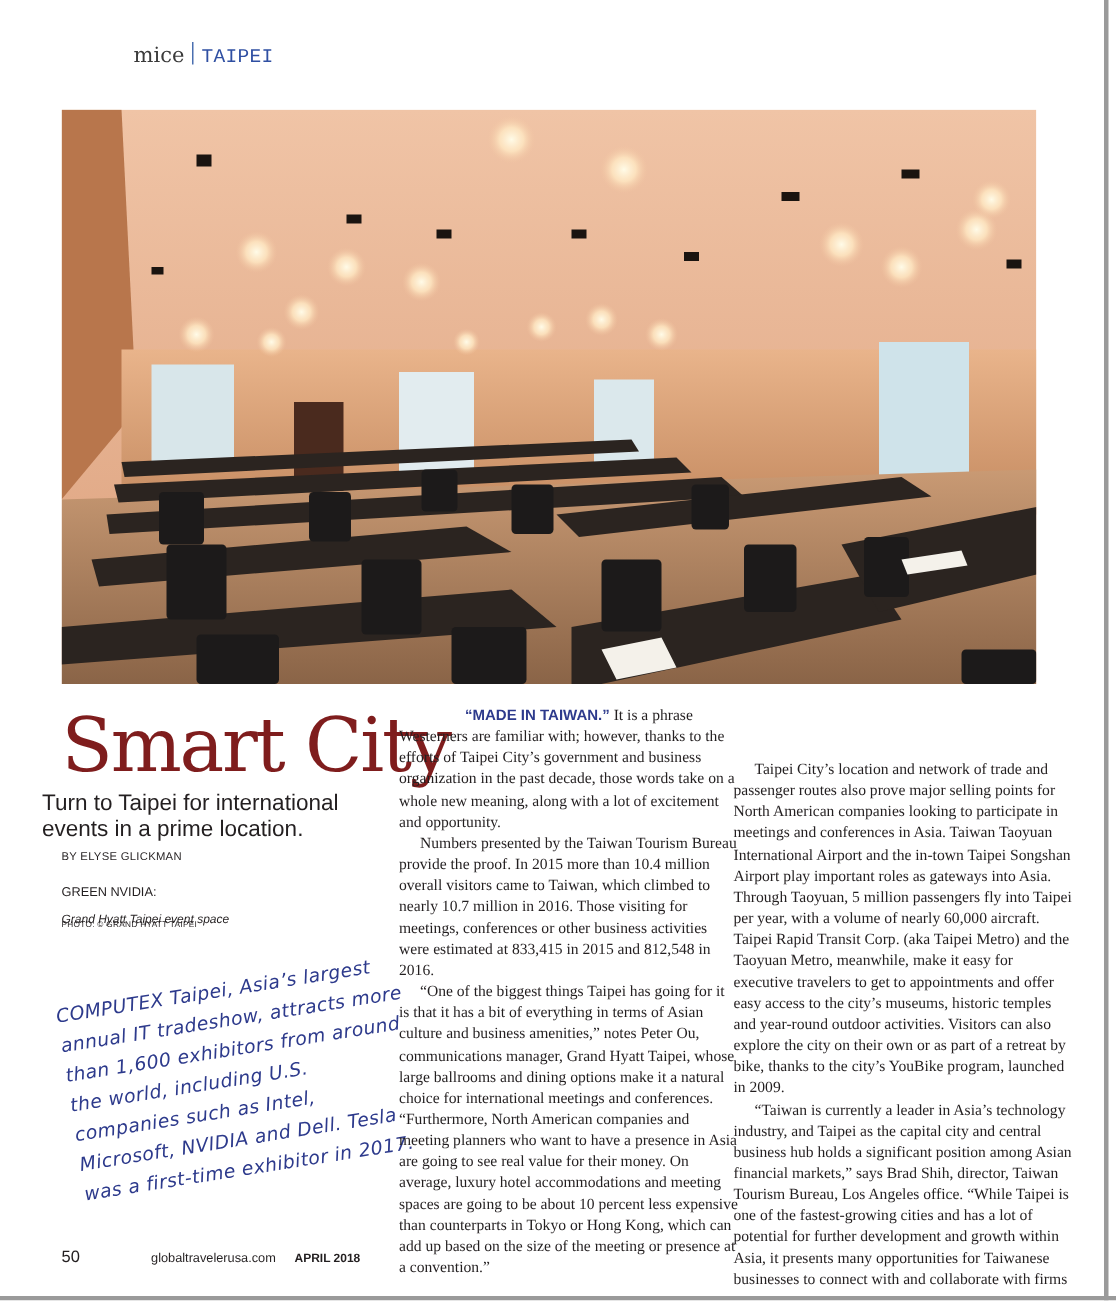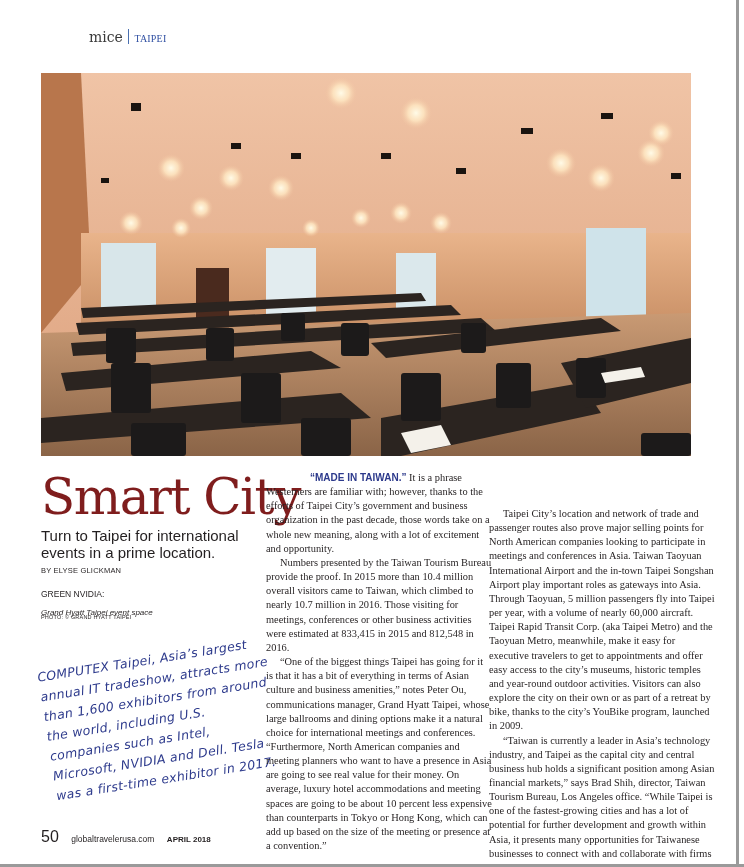--- a/index.html
+++ b/index.html
@@ -6,48 +6,48 @@
   body {
     width: 744px; height: 867px; background: #ffffff; position: relative; overflow: hidden;
     font-family: "Liberation Serif", serif; color: #231f20;
   }
   .page-edge-right { position: absolute; left: 736px; top: 0; width: 3px; height: 867px; background: #9a9a9a; }
   .page-edge-bottom { position: absolute; left: 0; top: 864px; width: 744px; height: 3px; background: #9a9a9a; }
 
   .section-header { position: absolute; left: 41px; top: 28px; font-size: 15px; line-height: 18px; white-space: nowrap; }
   .section-header .mice { font-family: "DejaVu Serif", serif; font-size: 14px; color: #3a3a3a; margin-left: 48px; }
   .section-header .sep { display: inline-block; width: 1.5px; height: 15px; background: #4a6fb0; margin: 0 5px; vertical-align: -2px; }
-  .section-header .city { font-family: Liberation Serif, serif; font-size: 10px; color: #2f4fa2; letter-spacing: 0.2px; }
+  .section-header .city { font-family: Liberation Mono, monospace; font-size: 13px; color: #2f4fa2; letter-spacing: 0.2px; }
 
   .hero { position: absolute; left: 41px; top: 73px; width: 650px; height: 383px; overflow: hidden; }
   .hero svg { display: block; width: 100%; height: 100%; }
 
   .headline { position: absolute; left: 41px; top: 472px; font-family: "DejaVu Serif", serif; font-size: 50px; line-height: 50px; color: #7f1d1d; letter-spacing: -1.5px; white-space: nowrap; }
-  .dek { position: absolute; left: 41px; top: 527px; width: 215px; font-family: "Liberation Sans", sans-serif; font-size: 15px; line-height: 17px; color: #231f20; }
+  .dek { position: absolute; left: 28px; top: 527px; width: 215px; font-family: "Liberation Sans", sans-serif; font-size: 15px; line-height: 17px; color: #231f20; }
   .byline { position: absolute; left: 41px; top: 566px; font-family: "Liberation Sans", sans-serif; font-size: 7.5px; color: #231f20; letter-spacing: 0.2px; text-align: right; }
   .caption-title { position: absolute; left: 41px; top: 589px; font-family: "Liberation Sans", sans-serif; font-size: 8.5px; color: #231f20; }
   .caption-sub { position: absolute; left: 41px; top: 608px; font-family: "Liberation Sans", sans-serif; font-style: italic; font-size: 8px; color: #231f20; }
   .photo-credit { position: absolute; left: 41px; top: 614px; font-family: "Liberation Sans", sans-serif; font-size: 5.5px; color: #231f20; letter-spacing: 0.2px; }
 
   .pullquote {
     position: absolute; left: 36px; top: 668px; width: 230px;
     font-family: "DejaVu Sans", sans-serif; font-style: italic; font-size: 12.5px; line-height: 20px;
     color: #2d3a8c; transform: rotate(-9deg); transform-origin: left top; letter-spacing: 0.3px;
   }
 
   .col { position: absolute; top: 471px; width: 226px; font-size: 10.4px; line-height: 14.15px; color: #231f20; }
   .col p { margin: 0; text-indent: 14px; text-align: left; }
   .col p.first { text-indent: 0; }
   .col1 { left: 266px; }
   .col2 { left: 489px; margin-top: 36px; }
   .lead-in { font-family: "Liberation Sans", sans-serif; font-weight: bold; color: #2d3a8c; font-size: 10px; margin-left: 44px; }
 
   .footer { position: absolute; left: 41px; top: 828px; white-space: nowrap; font-family: "Liberation Sans", sans-serif; color: #231f20; }
-  .footer .pg { font-size: 16px; margin-right: 8px; text-align: center; }
-  .footer .site { font-size: 8.5px; margin-right: 8px; }
+  .footer .pg { font-size: 11px; margin-right: 8px; text-align: center; }
+  .footer .site { font-size: 8.5px; margin-right: 8px; margin-left: 35px; }
   .footer .date { font-size: 8px; font-weight: bold; }
 </style>
 </head>
 <body>
 
 <div class="page-edge-right"></div>
 <div class="page-edge-bottom"></div>
 
 <div class="section-header">
   <span class="mice">mice</span><span class="sep"></span><span class="city">TAIPEI</span>

